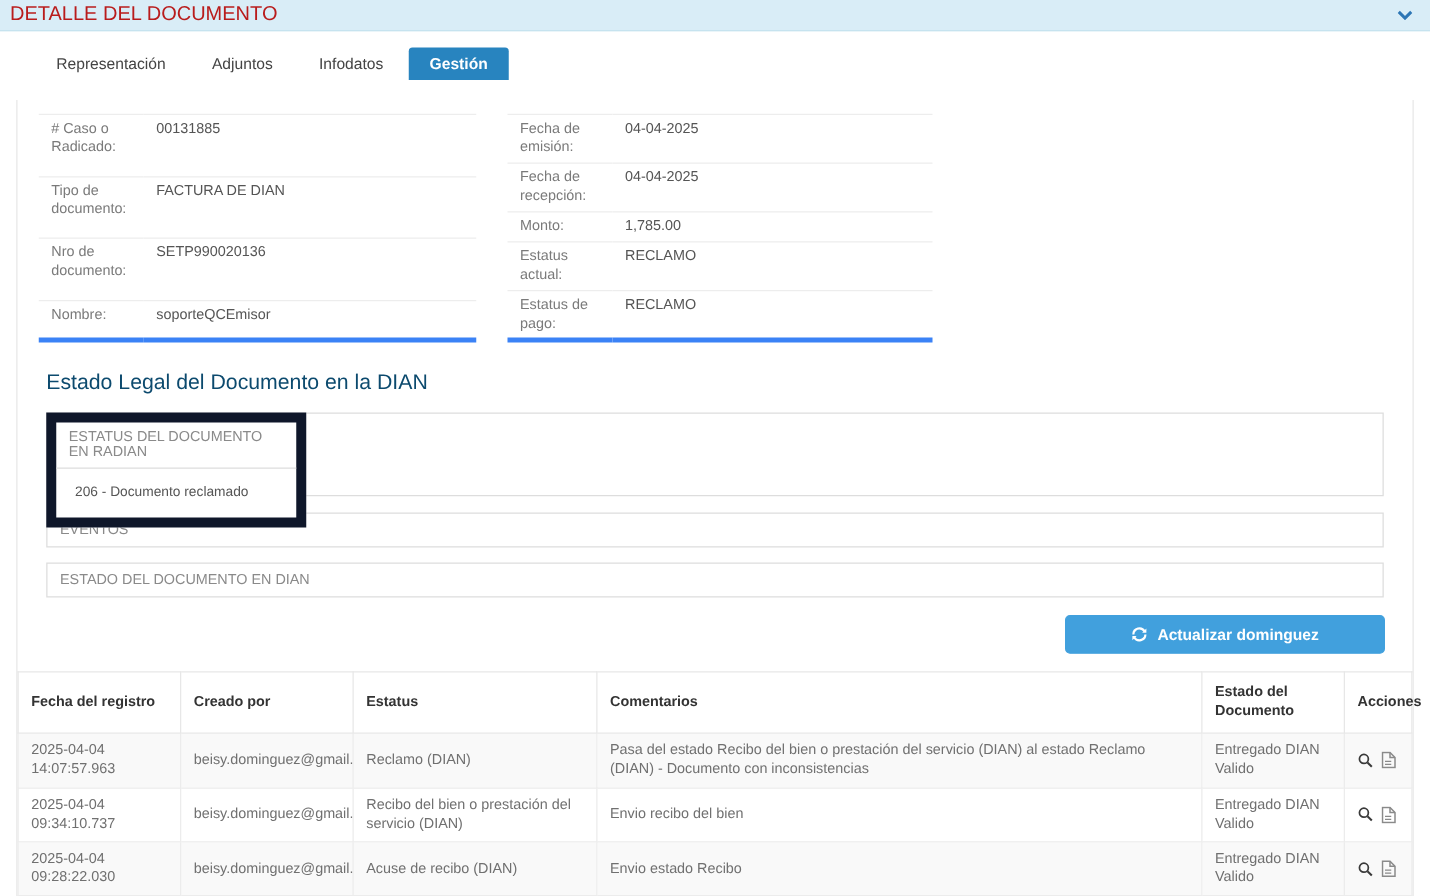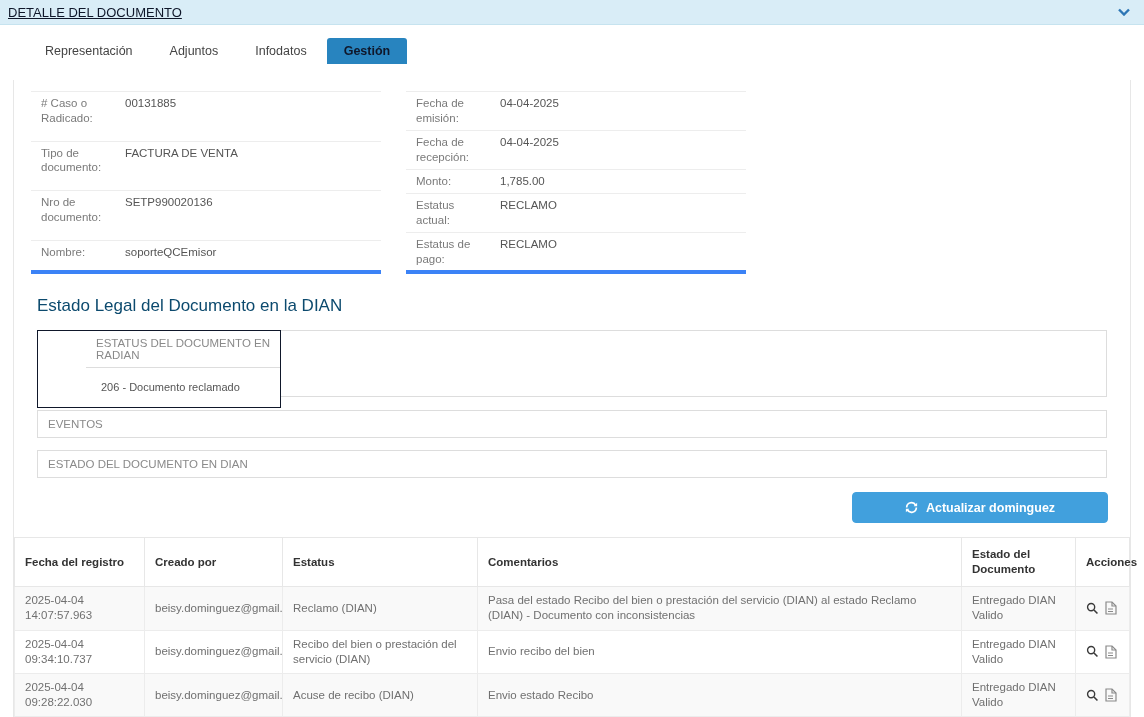--- a/index.html
+++ b/index.html
@@ -9,48 +9,47 @@
     background:#fff;
     font-family:"Liberation Sans","DejaVu Sans",sans-serif;
     color:#555;
   }
   
   .collapse-bar {
     background:#d9edf7; border-bottom:1px solid #c6e3ef;
     height:25px; display:flex; align-items:center; justify-content:space-between;
     padding:0 14px 0 8px;
   }
-  .collapse-bar .title { color:#0f172a; font-size:13px;text-decoration:underline; }
+  .collapse-bar .title { color:#b91c1c; font-size:16px; }
   .chev { display:inline-block; line-height:0; cursor:pointer; }
   
   .tabs { display:flex; align-items:flex-start; padding:13px 0 0 28px; }
   .tab { padding:6px 17px; font-size:12.5px; color:#444; cursor:pointer; margin-right:3px; }
-  .tab.active { background:#2884bf; color:#0f172a; font-weight:bold; border-radius:3px 3px 0 0; }
+  .tab.active { background:#2884bf; color:#ffffff; font-weight:bold; border-radius:3px 3px 0 0; }
   
   .pane {
     margin:16px 13px; height:652px;
     border-left:1px solid #e7e7e7; border-right:1px solid #e7e7e7;
   }
   
   .info-wrap { display:flex; gap:25px; padding:11px 0 0 17px; }
   .info-table { border-collapse:collapse; font-size:11.5px; }
   .info-table.left  { width:350px; }
   .info-table.right { width:340px; }
   .info-table td { border-top:1px solid #ededed; padding:4px 8px 4px 10px; vertical-align:top; line-height:1.3; }
   .info-table tr:last-child td { border-bottom:4px solid #3b82f6; }
   .info-table td.lbl { width:84px; color:#7a7a7a; }
   .info-table td.val { color:#555; }
   
   .section-title { font-size:17px; font-weight:400; color:#0c4a6e; margin:22px 23px 14px 23px; }
   
   .acc-outer { margin:0 23px 13px 23px; border:1px solid #ddd; position:relative; height:67px; }
   .focus-box {
-    position:absolute; top:-1px; left:-1px; width:244px; background:#fff;
-    border:1px solid #0f172a;
-    padding-left:48px;
+    position:absolute; top:-1px; left:-1px; width:208px; background:#fff;
+    border:8px solid #0f172a;
   }
   .acc-header { padding:6px 10px; font-size:11.5px; color:#8a8a8a; }
   .focus-box .acc-header { border-bottom:1px solid #ddd; }
   .acc-item { padding:13px 10px 14px 15px; font-size:11px; color:#555; cursor:pointer; }
   .acc-simple {
     margin:0 23px 12px 23px; border:1px solid #ddd; height:28px;
     display:flex; align-items:center; padding:0 10px;
     font-size:11.5px; color:#8a8a8a; cursor:pointer;
   }
   
@@ -99,21 +98,21 @@
 
   <div class="info-wrap">
     <table class="info-table left">
       <tbody>
         <tr>
           <td class="lbl"># Caso o Radicado:</td>
           <td class="val">00131885</td>
         </tr>
         <tr>
           <td class="lbl">Tipo de documento:</td>
-          <td class="val">FACTURA DE VENTA</td>
+          <td class="val">FACTURA DE DIAN</td>
         </tr>
         <tr>
           <td class="lbl">Nro de documento:</td>
           <td class="val">SETP990020136</td>
         </tr>
         <tr>
           <td class="lbl">Nombre:</td>
           <td class="val">soporteQCEmisor</td>
         </tr>
       </tbody>

